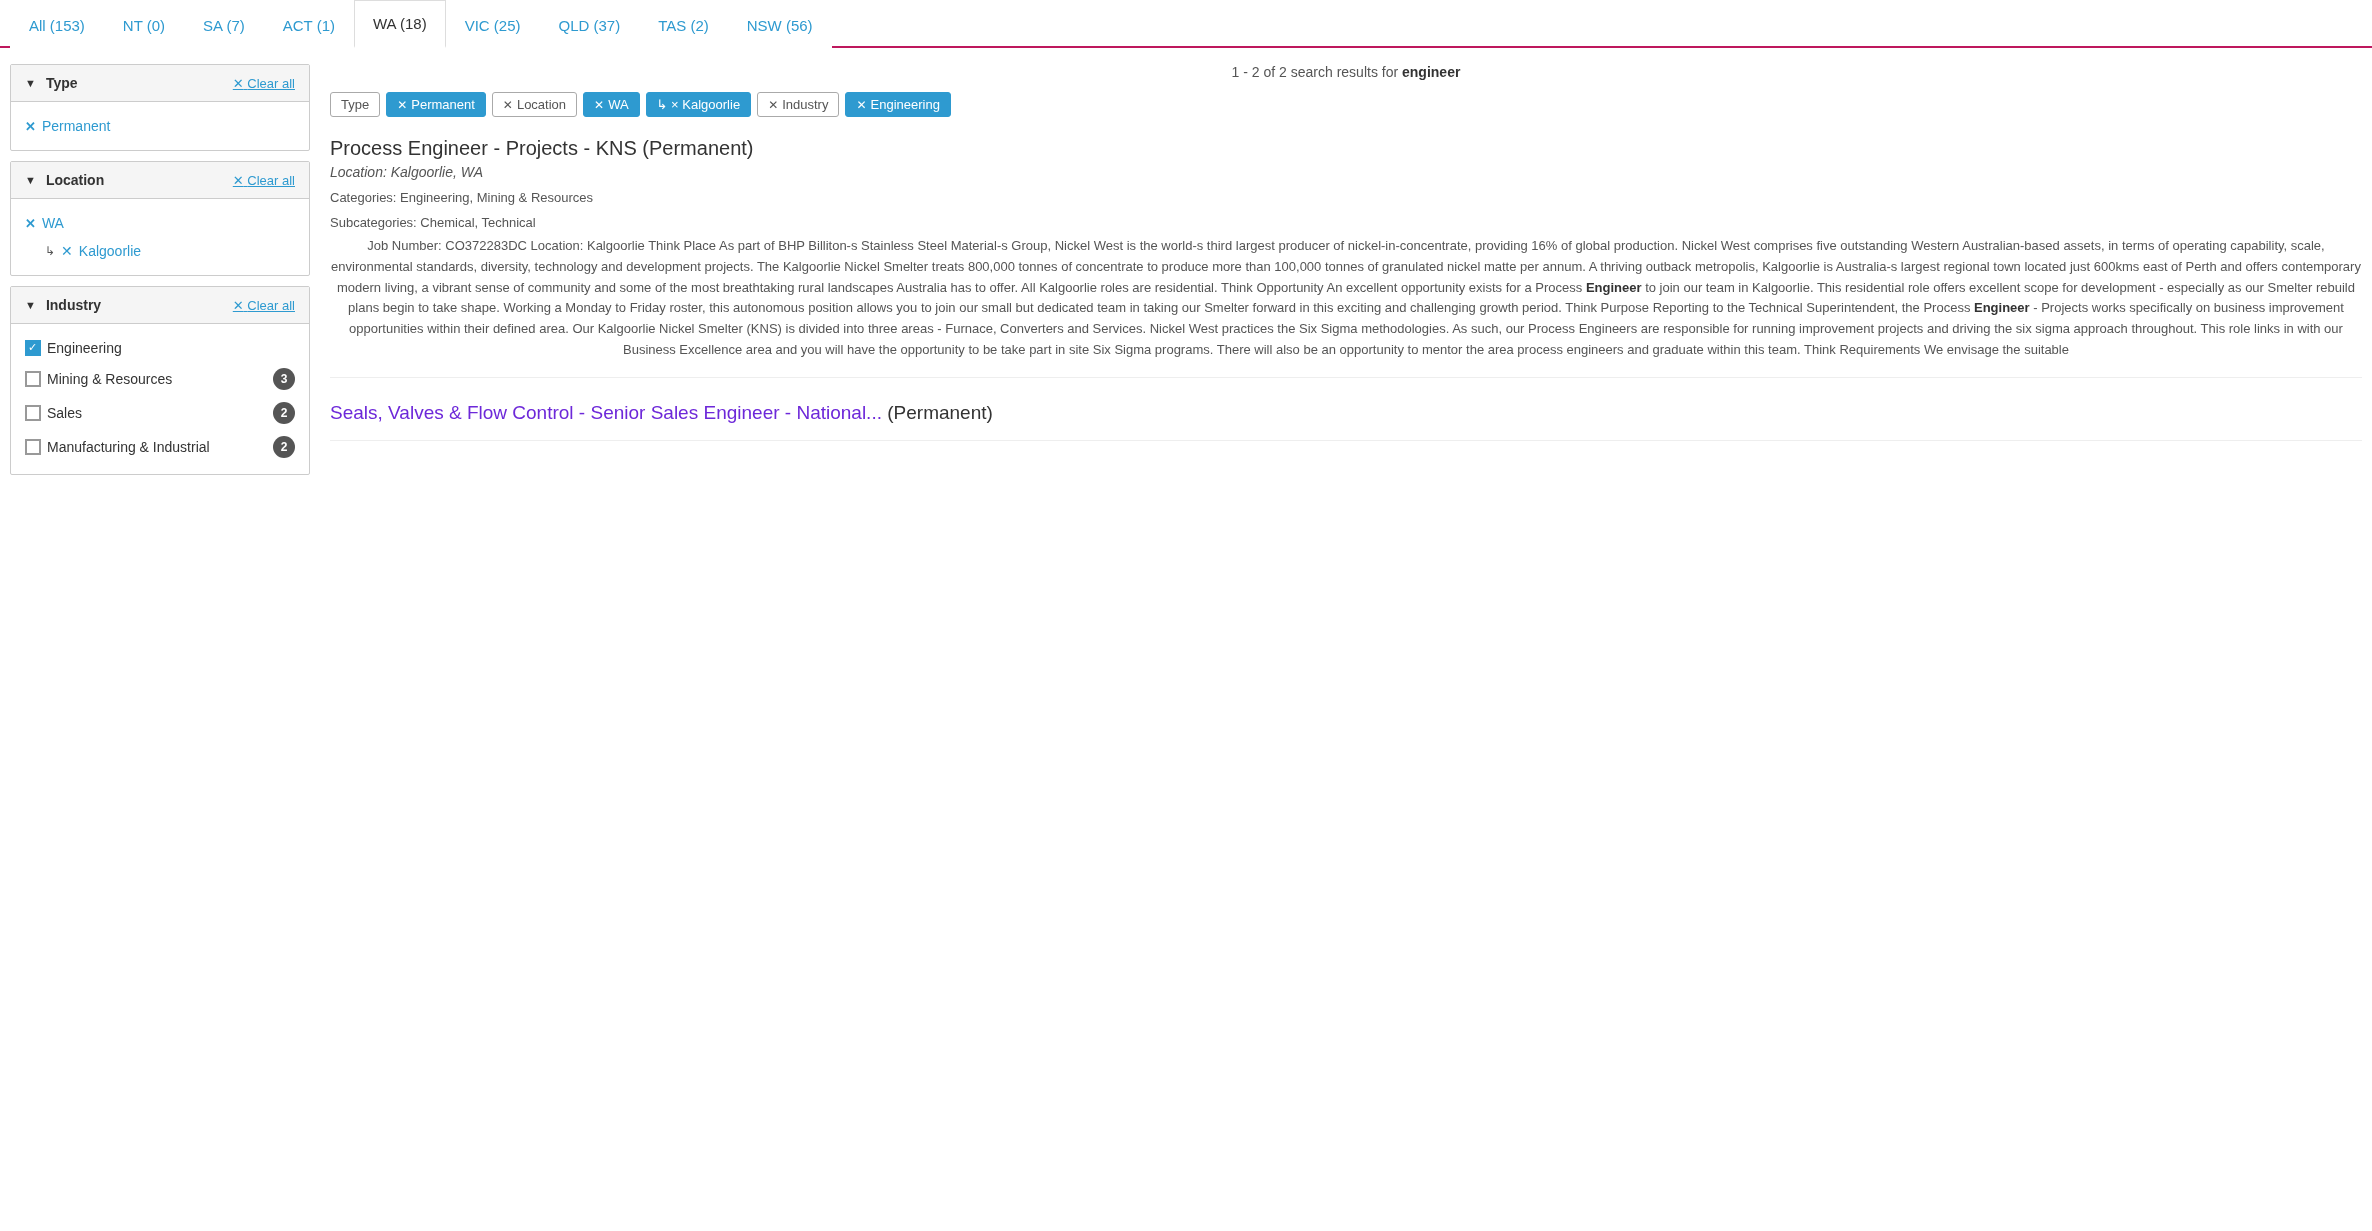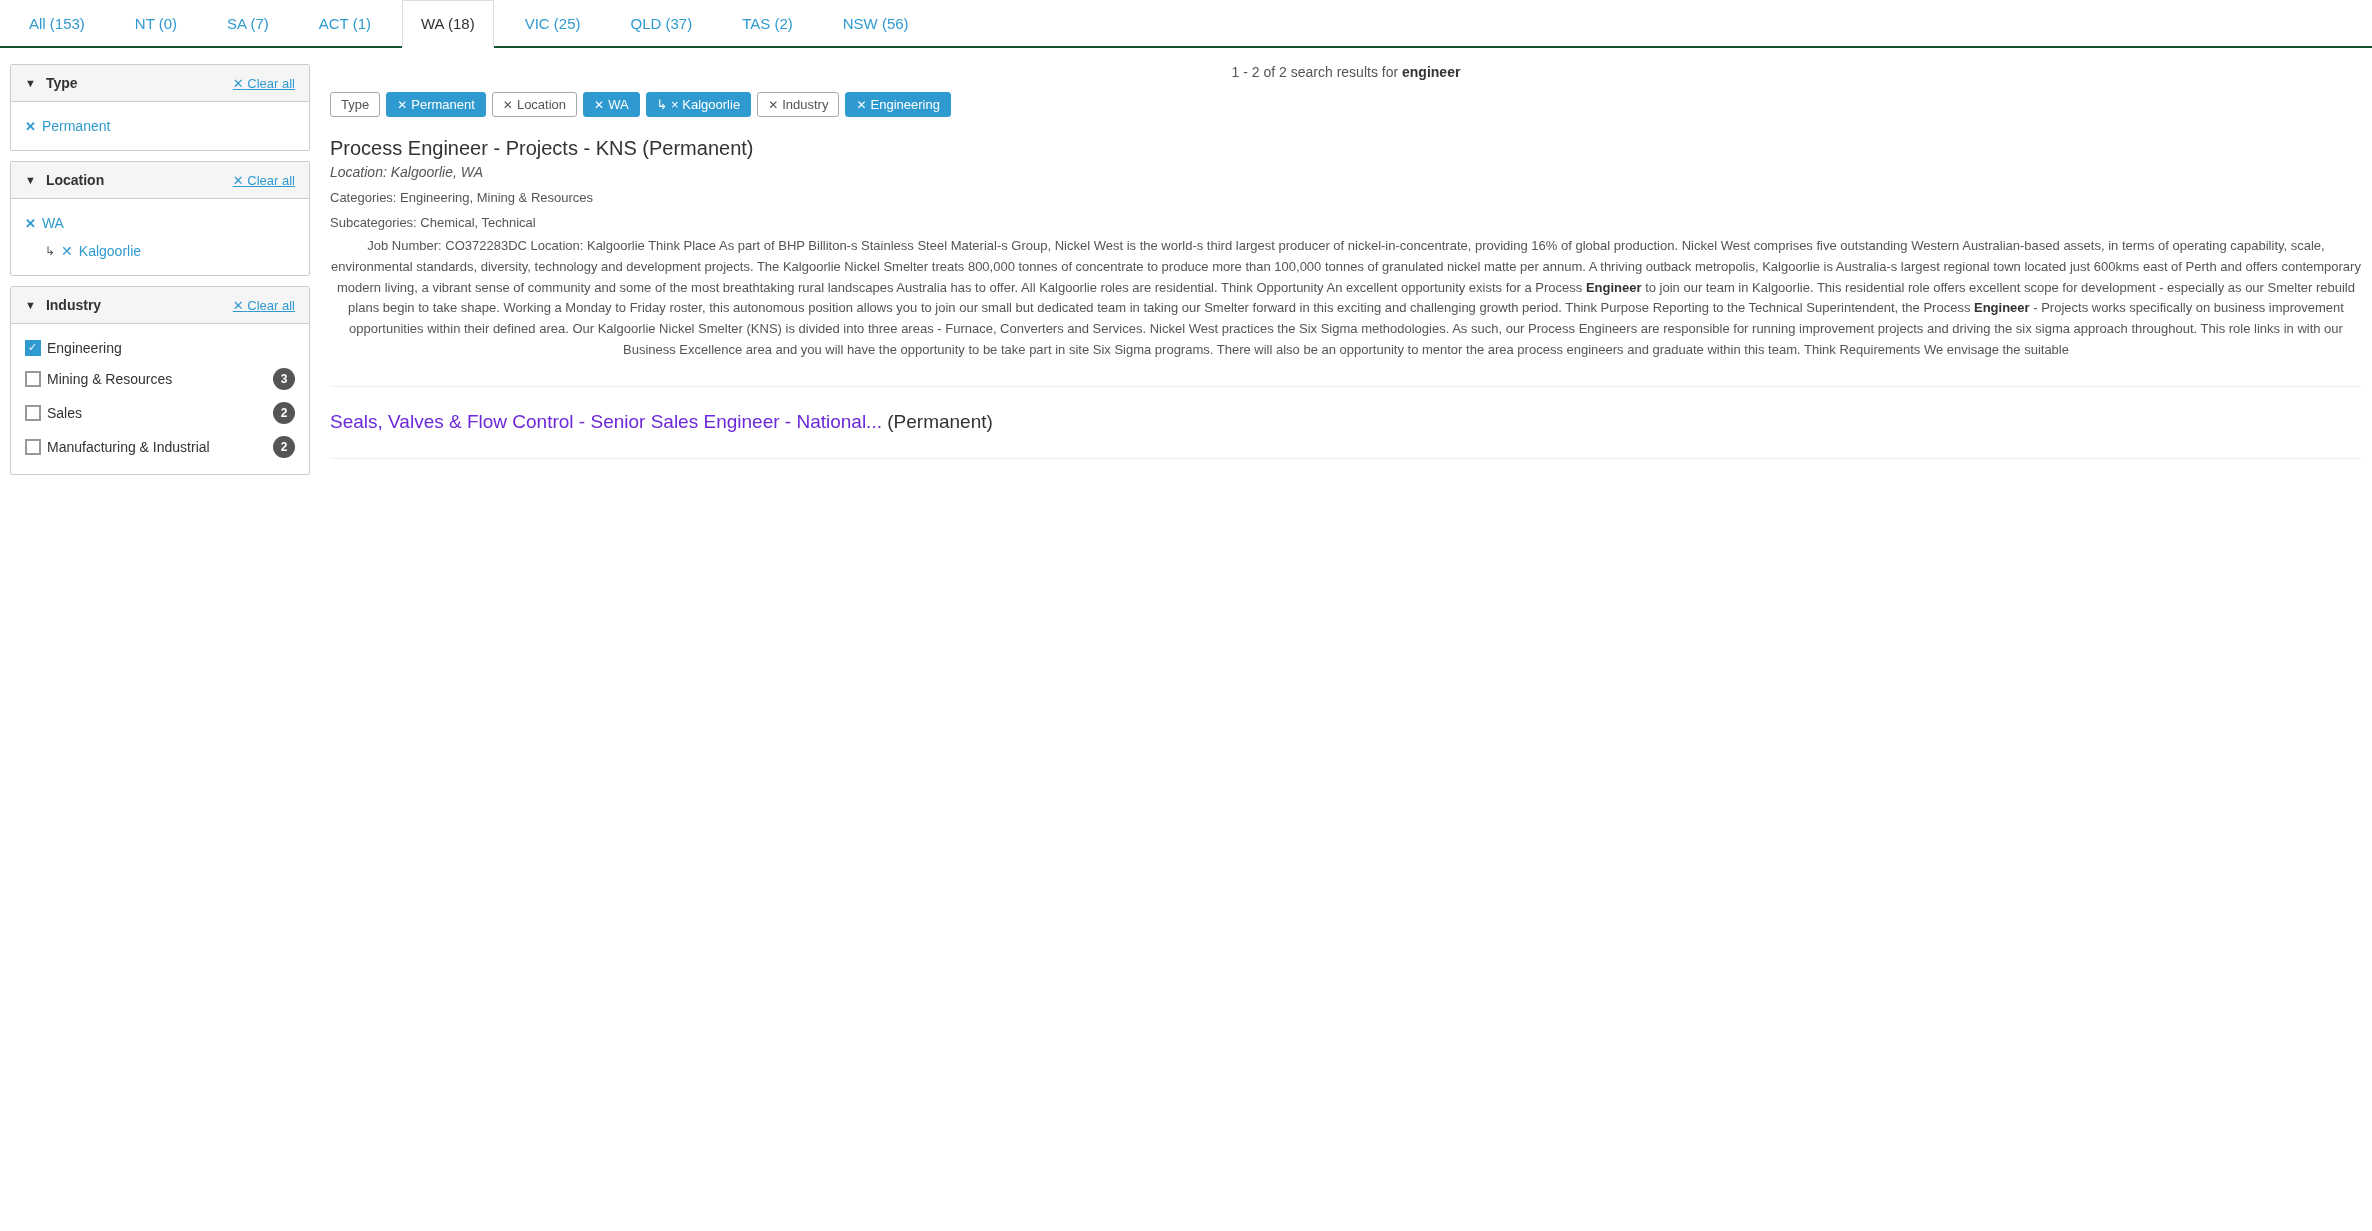--- a/index.html
+++ b/index.html
@@ -1,25 +1,24 @@
 <!DOCTYPE html>
 <html><head>
   <meta charset="utf-8">
   <style>
     * { box-sizing: border-box; margin: 0; padding: 0; }
     body { font-family: Arial, Helvetica, sans-serif; font-size: 14px; color: #333; background: #fff; }
 
     
     .tabs-bar {
       display: flex;
-      align-items: flex-start;
-      border-bottom: 2px solid #14532d;
+      align-items: flex-end;
+      border-bottom: 2px solid #be185d;
       padding: 0 10px;
       background: #fff;
-      gap: 12px;
     }
     .tab {
       padding: 14px 18px;
       cursor: pointer;
       color: #2e9ad0;
       font-size: 15px;
       border: 1px solid transparent;
       border-bottom: none;
       margin-bottom: -2px;
       background: #fff;
@@ -147,21 +146,21 @@
       border-color: #2e9ad0;
     }
     .filter-tag.outline {
       background: #fff;
       color: #555;
       border: 1px solid #aaa;
     }
     .filter-tag .tx { font-size: 12px; }
 
     
-    .job-card { margin-bottom: 24px; padding-bottom: 25px; border-bottom: 1px solid #eee; }
+    .job-card { margin-bottom: 24px; padding-bottom: 16px; border-bottom: 1px solid #eee; }
     .job-title { font-size: 20px; color: #2e9ad0; margin-bottom: 4px; cursor: pointer; }
     .job-title span { color: #333; font-weight: normal; }
     .job-location { font-style: italic; color: #555; font-size: 14px; margin-bottom: 8px; }
     .job-meta { font-size: 13px; color: #555; margin-bottom: 6px; margin-top: 10px; }
     .job-description { font-size: 13px; color: #555; line-height: 1.6; text-align: center; }
     .job-description strong { color: #333; }
 
     .job-title2 { font-size: 19px; color: #2e9ad0; margin-top: 16px; cursor: pointer; }
     .job-title2 span { color: #6d28d9; }
   </style>

